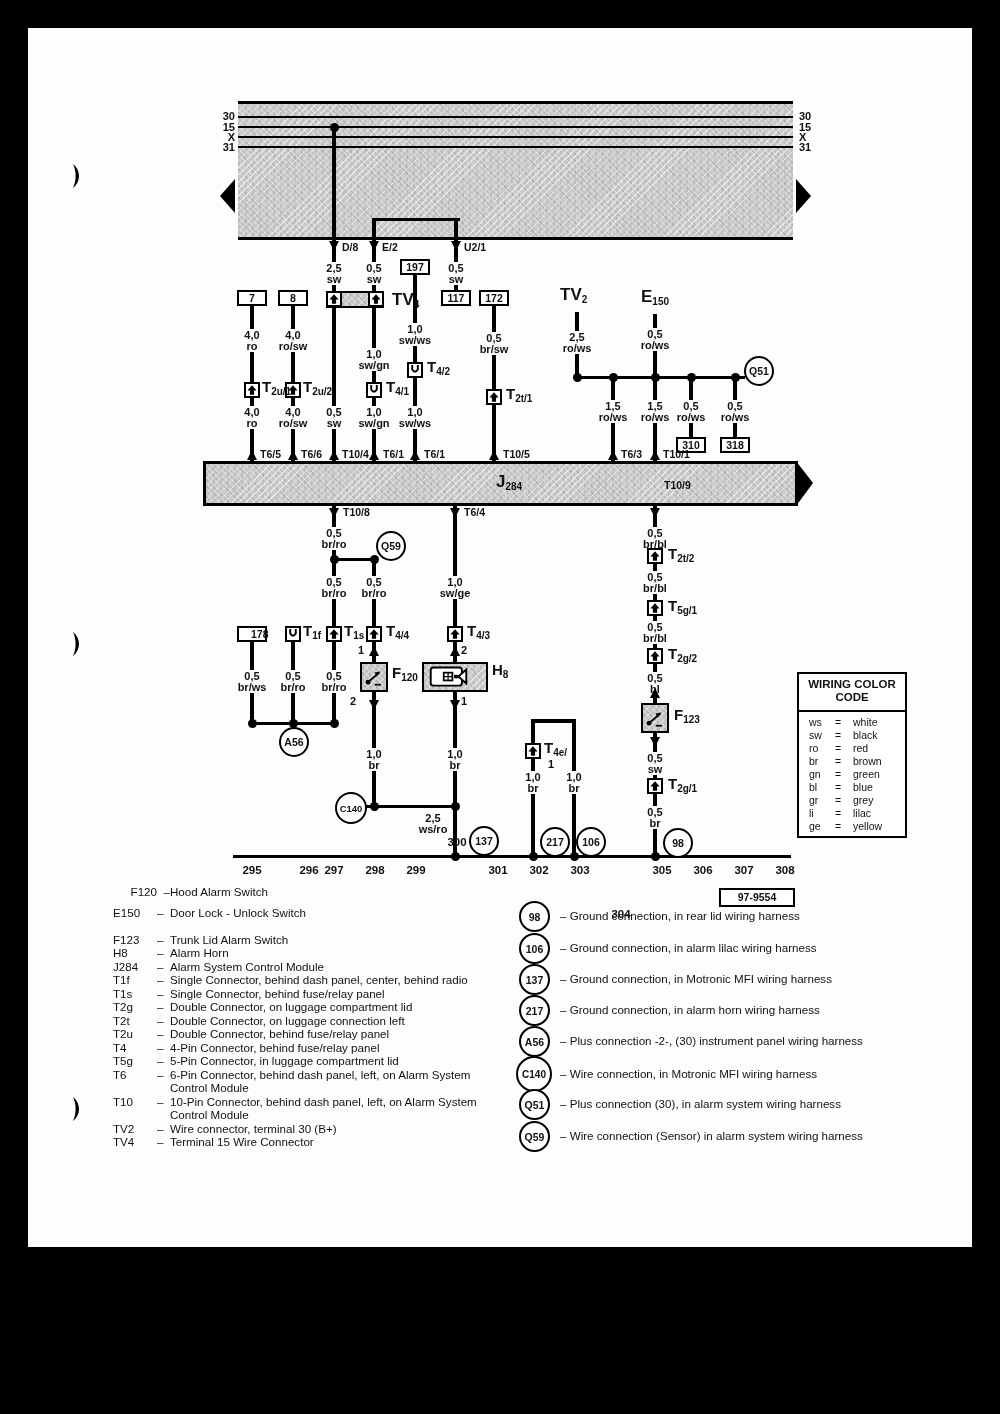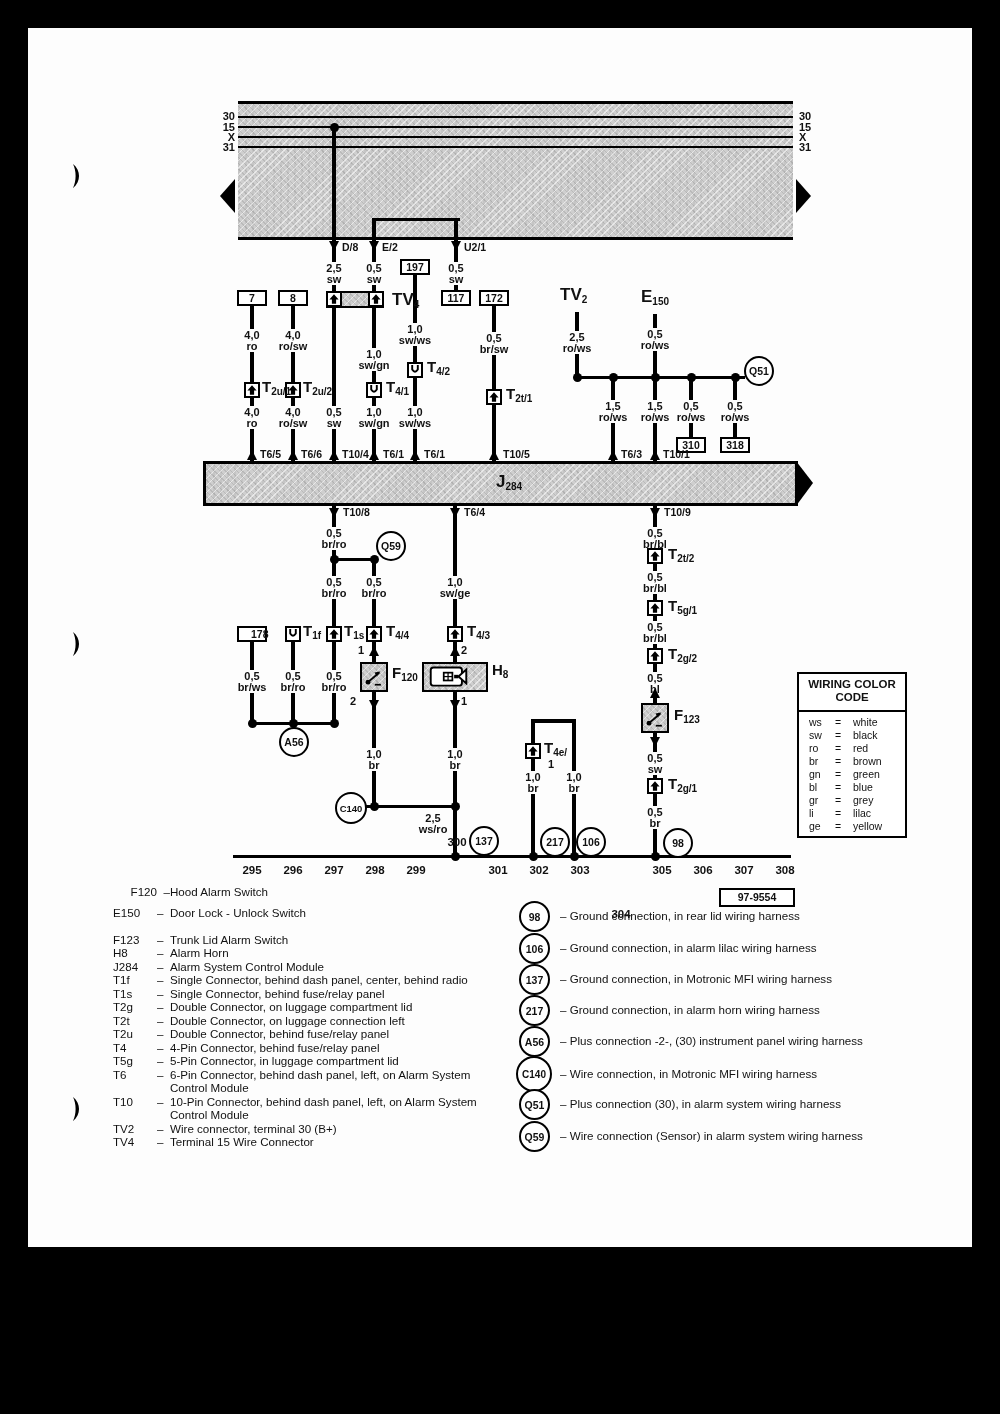--- a/index.html
+++ b/index.html
@@ -200,21 +200,21 @@
 <div class="term" style="left:424px;top:449px;">T6/1</div>
 <div class="term" style="left:503px;top:449px;">T10/5</div>
 <div class="term" style="left:621px;top:449px;">T6/3</div>
 <div class="term" style="left:663px;top:449px;">T10/1</div>
 
 <div class="triD" style="left:329px;top:508px;"></div>
 <div class="triD" style="left:450px;top:508px;"></div>
 <div class="triD" style="left:650px;top:508px;"></div>
 <div class="term" style="left:343px;top:507px;">T10/8</div>
 <div class="term" style="left:464px;top:507px;">T6/4</div>
-<div class="term" style="left:664px;top:507px;">T10/9</div>
+<div class="term" style="left:664px;top:480px;">T10/9</div>
 
 <div class="wire" style="left:332px;top:506px;width:4px;height:218px;"></div>
 <div class="wire" style="left:332px;top:558px;width:46px;height:3px;"></div>
 <div class="dot" style="left:330px;top:555px;"></div>
 <div class="dot" style="left:370px;top:555px;"></div>
 <div class="circ" style="left:376px;top:531px;width:30px;height:30px;">
       <span>Q59</span>
     </div>
 <div class="wire" style="left:372px;top:560px;width:4px;height:102px;"></div>
 <div class="wire" style="left:372px;top:692px;width:4px;height:116px;"></div>
@@ -374,21 +374,21 @@
       <span>217</span>
     </div>
 <div class="circ" style="left:576px;top:827px;width:30px;height:30px;">
       <span>106</span>
     </div>
 <div class="circ" style="left:663px;top:828px;width:30px;height:30px;">
       <span>98</span>
     </div>
 
 <div class="track" style="left:252px;top:864px;">295</div>
-<div class="track" style="left:293px;top:864px;">296</div>
+<div class="track" style="left:309px;top:864px;">296</div>
 <div class="track" style="left:334px;top:864px;">297</div>
 <div class="track" style="left:375px;top:864px;">298</div>
 <div class="track" style="left:416px;top:864px;">299</div>
 <div class="track" style="left:457px;top:836px;">300</div>
 <div class="track" style="left:498px;top:864px;">301</div>
 <div class="track" style="left:539px;top:864px;">302</div>
 <div class="track" style="left:580px;top:864px;">303</div>
 <div class="track" style="left:621px;top:908px;">304</div>
 <div class="track" style="left:662px;top:864px;">305</div>
 <div class="track" style="left:703px;top:864px;">306</div>

